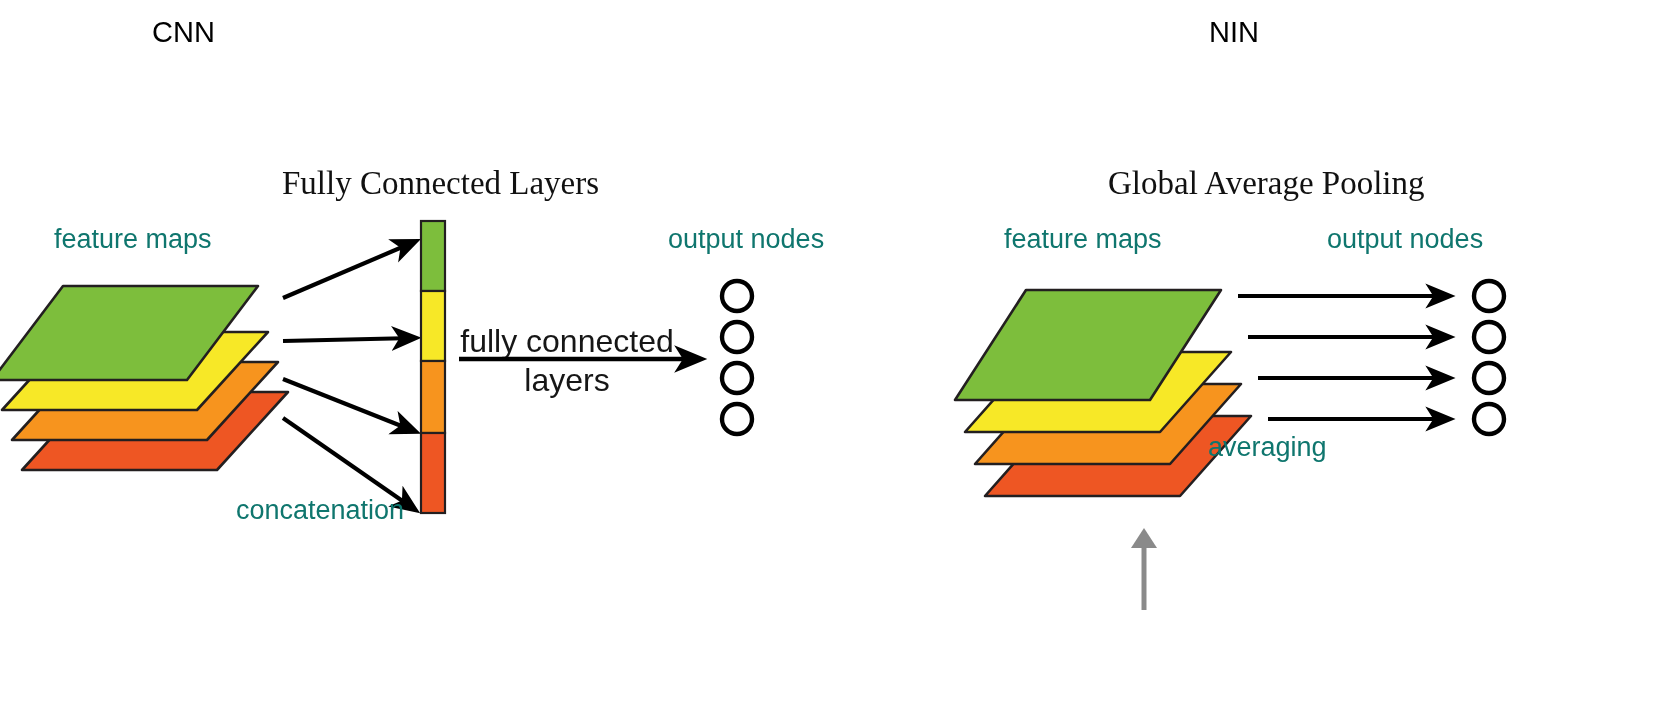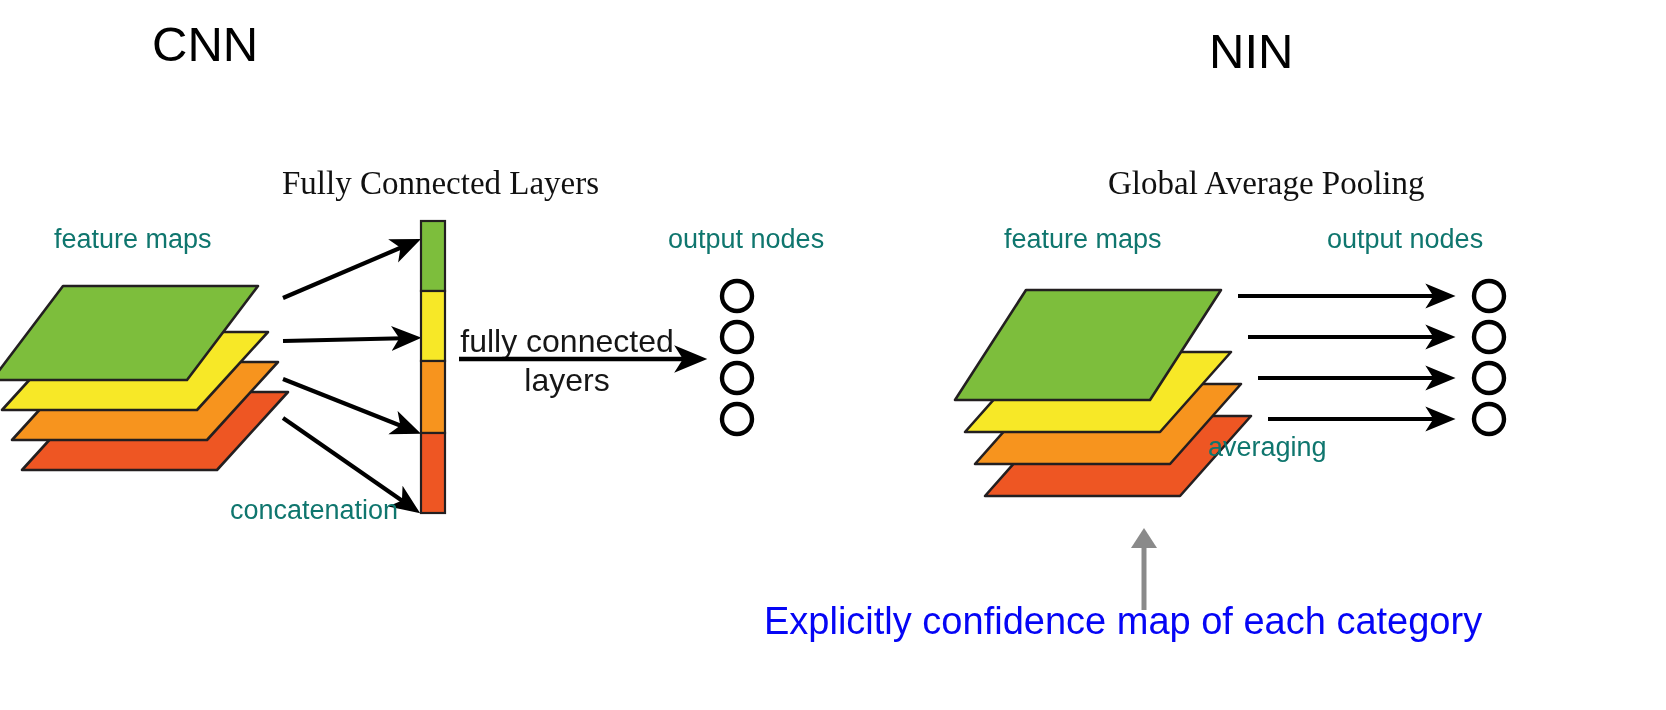--- a/index.html
+++ b/index.html
@@ -1,39 +1,39 @@
 <!DOCTYPE html>
 <html><head>
 <meta charset="utf-8">
 <style>
   html,body{margin:0;padding:0;background:#ffffff;}
   body{width:1666px;height:710px;position:relative;overflow:hidden;
        font-family:"Liberation Sans",sans-serif;}
   .stage{position:absolute;left:0;top:0;width:1666px;height:710px;}
   .abs{position:absolute;}
 
-  .title{font-family:"Liberation Sans",sans-serif;font-size:49px;color:#000;
+  .title{font-family:"Liberation Sans",sans-serif;font-size:29px;color:#000;
          white-space:nowrap;letter-spacing:0px;}
   .serif-head{font-family:"Liberation Serif",serif;font-size:33px;color:#111;
               white-space:nowrap;}
   .sans-label{font-family:"Liberation Sans",sans-serif;font-size:27px;color:#0f766e;
               white-space:nowrap;}
   .sans-small{font-family:"Liberation Sans",sans-serif;font-size:32px;color:#161616;
               white-space:nowrap;text-align:center;}
   .bluetext{font-family:"Liberation Sans",sans-serif;font-size:38px;color:#0505f5;
             white-space:nowrap;}
   svg{display:block;overflow:visible;}
 </style>
 </head>
 <body>
 
 <div class="stage">
 
   <div class="abs title" style="left:152px;top:16px;">CNN</div>
-  <div class="abs title" style="left:1209px;top:23px;">NIN</div>
+  <div class="abs title" style="left:1209px;top:16px;">NIN</div>
 
   <div class="abs serif-head" style="left:244px;top:165px;margin-left:38px;">Fully Connected Layers</div>
   <div class="abs serif-head" style="left:1108px;top:165px;">Global Average Pooling</div>
 
   <div class="abs sans-label" style="left:54px;top:224px;">feature maps</div>
   <div class="abs sans-label" style="left:668px;top:224px;">output nodes</div>
   <div class="abs sans-label" style="left:1004px;top:224px;">feature maps</div>
   <div class="abs sans-label" style="left:1327px;top:224px;">output nodes</div>
 
   <svg class="abs" style="left:0px;top:270px;" width="320" height="250">
@@ -62,21 +62,21 @@
 
   <svg class="abs" style="left:418px;top:218px;" width="34" height="300">
     <g stroke="#231f20" stroke-width="2.2">
       <rect x="3" y="3" width="24" height="70" fill="#7DBE3C"></rect>
       <rect x="3" y="73" width="24" height="70" fill="#F7E827"></rect>
       <rect x="3" y="143" width="24" height="72" fill="#F7941E"></rect>
       <rect x="3" y="215" width="24" height="80" fill="#EE5623"></rect>
     </g>
   </svg>
 
-  <div class="abs sans-label" style="left:230px;top:495px;">concatenation</div>
+  <div class="abs sans-label" style="left:236px;top:495px;">concatenation</div>
 
   <div class="abs sans-small" style="left:459px;top:323px;width:216px;">fully connected</div>
   <div class="abs sans-small" style="left:459px;top:362px;width:216px;">layers</div>
 
   <svg class="abs" style="left:455px;top:336px;" width="265" height="48">
     <defs>
       <marker id="ahFC" markerWidth="9" markerHeight="9" refX="5.4" refY="3.1" orient="auto" markerUnits="strokeWidth">
         <path d="M0,0.1 L7.2,3.1 L0,6.1 L1.9,3.1 Z" fill="#000"></path>
       </marker>
     </defs>
@@ -126,15 +126,14 @@
     </g>
   </svg>
 
   <svg class="abs" style="left:1115px;top:524px;" width="60" height="90">
     <g>
       <line x1="29" y1="86" x2="29" y2="14" stroke="#8a8a8a" stroke-width="5"></line>
       <path d="M29,4 L42,24 L16,24 Z" fill="#8a8a8a"></path>
     </g>
   </svg>
 
-  <div class="abs bluetext" style="left:764px;top:600px;">Explicitly confidence map of each category</div>
 
 </div>
 
 </body></html>

